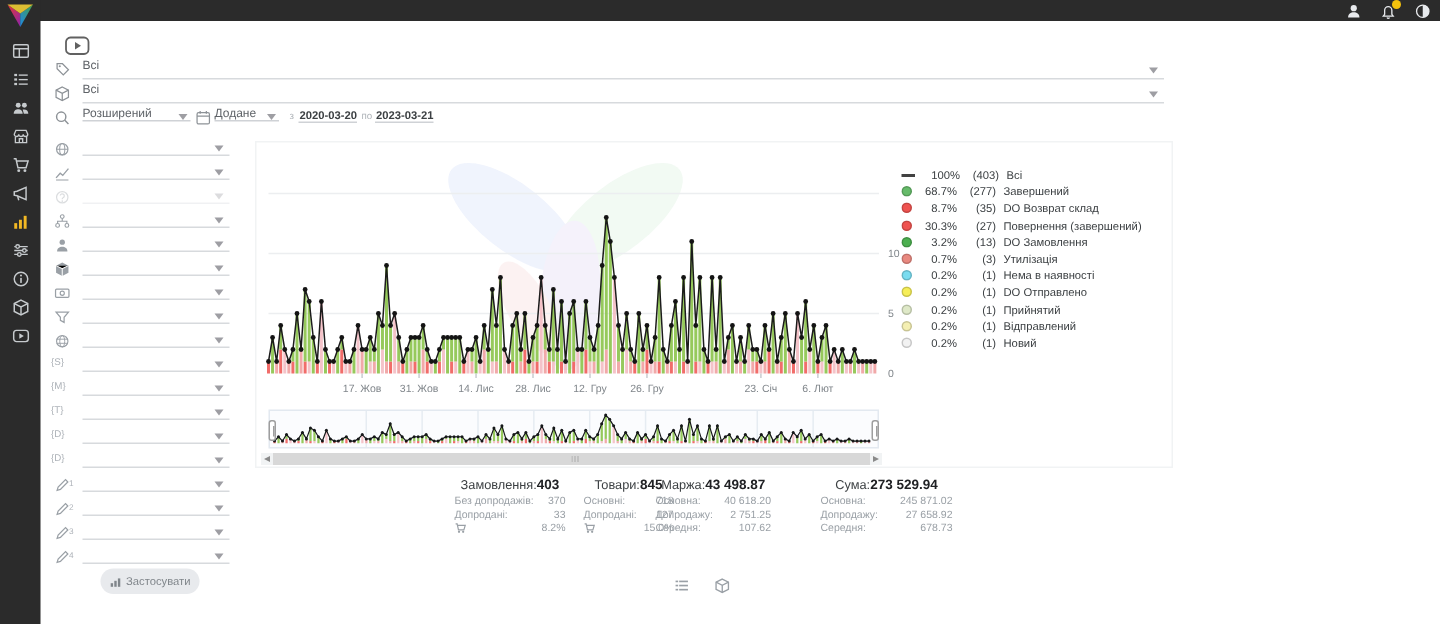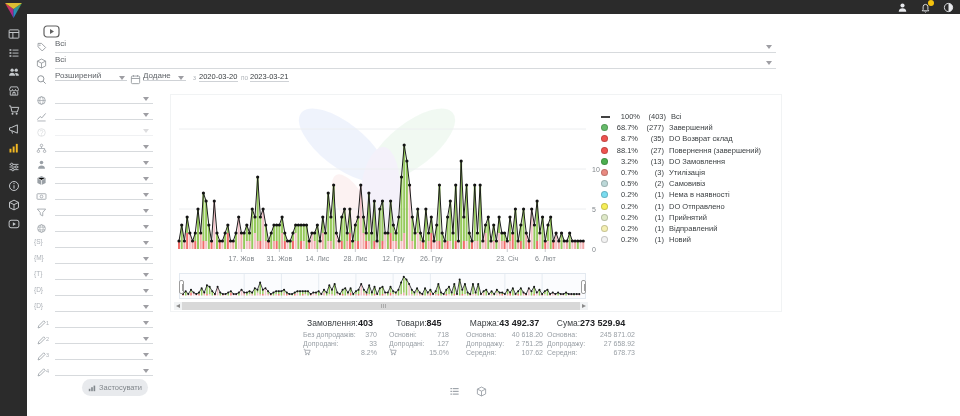--- a/index.html
+++ b/index.html
@@ -22,33 +22,33 @@
   .video-btn svg{width:17px;height:13px;}
   .fp{position:absolute;left:30px;top:90px;width:130px;}
   .fp-row{position:relative;height:16px;cursor:pointer;}
   .fp-row.disabled{opacity:.35;}
   .fp-ic{position:absolute;left:6px;top:2px;width:11px;height:11px;color:#9aa0a6;}
   .fp-ic svg{width:11px;height:11px;}
   .fp-txtic{position:absolute;left:4px;top:4px;font-size:6.5px;color:#adb2b8;letter-spacing:0;}
   .fp-line{position:absolute;left:25px;right:7px;bottom:2px;border-bottom:1px solid #d7dadd;}
   .caret{width:0;height:0;border-left:3px solid transparent;border-right:3px solid transparent;border-top:4px solid #9e9ea3;}
   .fp-caret{position:absolute;right:11px;bottom:5px;}
-  .apply{position:absolute;left:82px;top:379px;width:66px;height:17px;border:none;border-radius:9px;
+  .apply{position:absolute;left:67px;top:379px;width:66px;height:17px;border:none;border-radius:9px;
     background:#e8eaed;color:#80868b;font-size:7.5px;display:flex;align-items:center;justify-content:center;gap:3px;cursor:pointer;
     font-family:"Liberation Sans",sans-serif;}
   .apply svg{width:8px;height:8px;}
   
   .tf-row{position:absolute;left:0;height:15px;}
   .tf-ic{position:absolute;left:36px;top:1px;width:11px;height:11px;color:#8d9297;}
   .tf-ic svg{width:11px;height:11px;}
   .tf-val{position:absolute;left:55px;top:1px;font-size:8px;color:#5f6368;}
   .tf-line{position:absolute;left:55px;width:721px;bottom:0;border-bottom:1px solid #d7dadd;}
   .tf-caret{position:absolute;left:766px;bottom:4px;}
   .sm-underline{border-bottom:1px solid #cfd2d6;}
-  .dt{position:absolute;top:2px;font-size:7.5px;font-weight:normal;color:#3c4043;cursor:pointer;}
+  .dt{position:absolute;top:2px;font-size:7.5px;font-weight:bold;color:#3c4043;cursor:pointer;text-align:right;}
   .dt-joiner{position:absolute;top:4px;font-size:6.5px;color:#b0b5ba;}
   
   .chart-block{position:absolute;left:170px;top:94px;width:612px;height:218px;border:1px solid #f1f3f4;background:#fff;}
   #main-chart{position:absolute;left:0;top:6px;}
   .legend{position:absolute;left:430px;top:16px;width:178px;}
   .lg-row{display:flex;align-items:center;height:11.2px;cursor:pointer;}
   .lg-sw{width:7px;height:7px;border-radius:50%;flex:0 0 auto;border:1px solid rgba(0,0,0,.18);}
   .lg-sw.line{width:9px;height:2px;border-radius:0;border:none;}
   .lg-pct{width:26px;text-align:right;font-size:7.5px;color:#3c4043;margin-left:4px;}
   .lg-cnt{width:26px;text-align:right;font-size:7.5px;color:#3c4043;}
@@ -810,41 +810,35 @@
         <span class="lg-lbl">Завершений</span>
       </div>
       <div class="lg-row">
         <span class="lg-sw" style="background: rgb(239, 83, 80);"></span>
         <span class="lg-pct">8.7%</span>
         <span class="lg-cnt">(35)</span>
         <span class="lg-lbl">DO Возврат склад</span>
       </div>
       <div class="lg-row">
         <span class="lg-sw" style="background: rgb(239, 83, 80);"></span>
-        <span class="lg-pct">88.1%</span>
+        <span class="lg-pct">30.3%</span>
         <span class="lg-cnt">(27)</span>
         <span class="lg-lbl">Повернення (завершений)</span>
       </div>
       <div class="lg-row">
         <span class="lg-sw" style="background: rgb(76, 175, 80);"></span>
         <span class="lg-pct">3.2%</span>
         <span class="lg-cnt">(13)</span>
         <span class="lg-lbl">DO Замовлення</span>
       </div>
       <div class="lg-row">
         <span class="lg-sw" style="background: rgb(233, 137, 128);"></span>
         <span class="lg-pct">0.7%</span>
         <span class="lg-cnt">(3)</span>
         <span class="lg-lbl">Утилізація</span>
-      </div>
-      <div class="lg-row">
-        <span class="lg-sw" style="background: rgb(188, 216, 216);"></span>
-        <span class="lg-pct">0.5%</span>
-        <span class="lg-cnt">(2)</span>
-        <span class="lg-lbl">Самовивіз</span>
       </div>
       <div class="lg-row">
         <span class="lg-sw" style="background: rgb(122, 220, 240);"></span>
         <span class="lg-pct">0.2%</span>
         <span class="lg-cnt">(1)</span>
         <span class="lg-lbl">Нема в наявності</span>
       </div>
       <div class="lg-row">
         <span class="lg-sw" style="background: rgb(246, 238, 88);"></span>
         <span class="lg-pct">0.2%</span>
@@ -1291,24 +1285,24 @@
       </div>
       <div class="st-sub">
         <span><svg viewBox="0 0 16 16" width="8" height="8">
             <path d="M1.5,2.5 h2 l1.8,8 h7.2 l1.8,-6 H4.4" fill="none" stroke="currentColor" stroke-width="1.6"></path>
             <circle cx="6" cy="13" r="1.5" fill="currentColor"></circle>
             <circle cx="11.5" cy="13" r="1.5" fill="currentColor"></circle>
           </svg></span>
         <span class="sv">15.0%</span>
       </div>
     </div>
-    <div class="stat-col" style="left: 466px; width: 77px;">
+    <div class="stat-col" style="left: 437px; width: 77px;">
       <div class="st-main">
         <span class="st-lbl">Маржа:</span>
-        <span class="st-val">43 492.37</span>
+        <span class="st-val">43 498.87</span>
       </div>
       <div class="st-sub">
         <span>Основна:</span>
         <span class="sv">40 618.20</span>
       </div>
       <div class="st-sub">
         <span>Допродажу:</span>
         <span class="sv">2 751.25</span>
       </div>
       <div class="st-sub">

